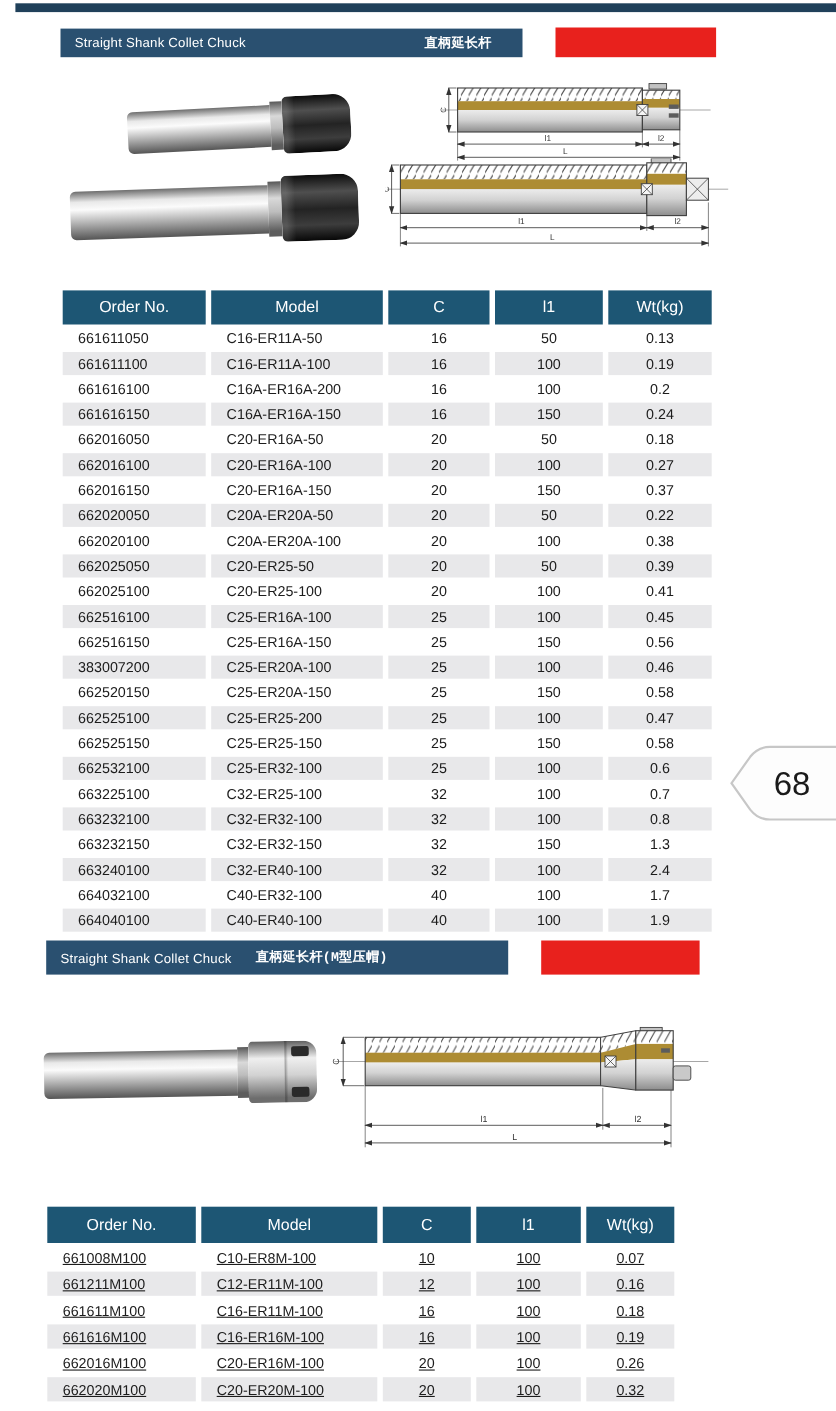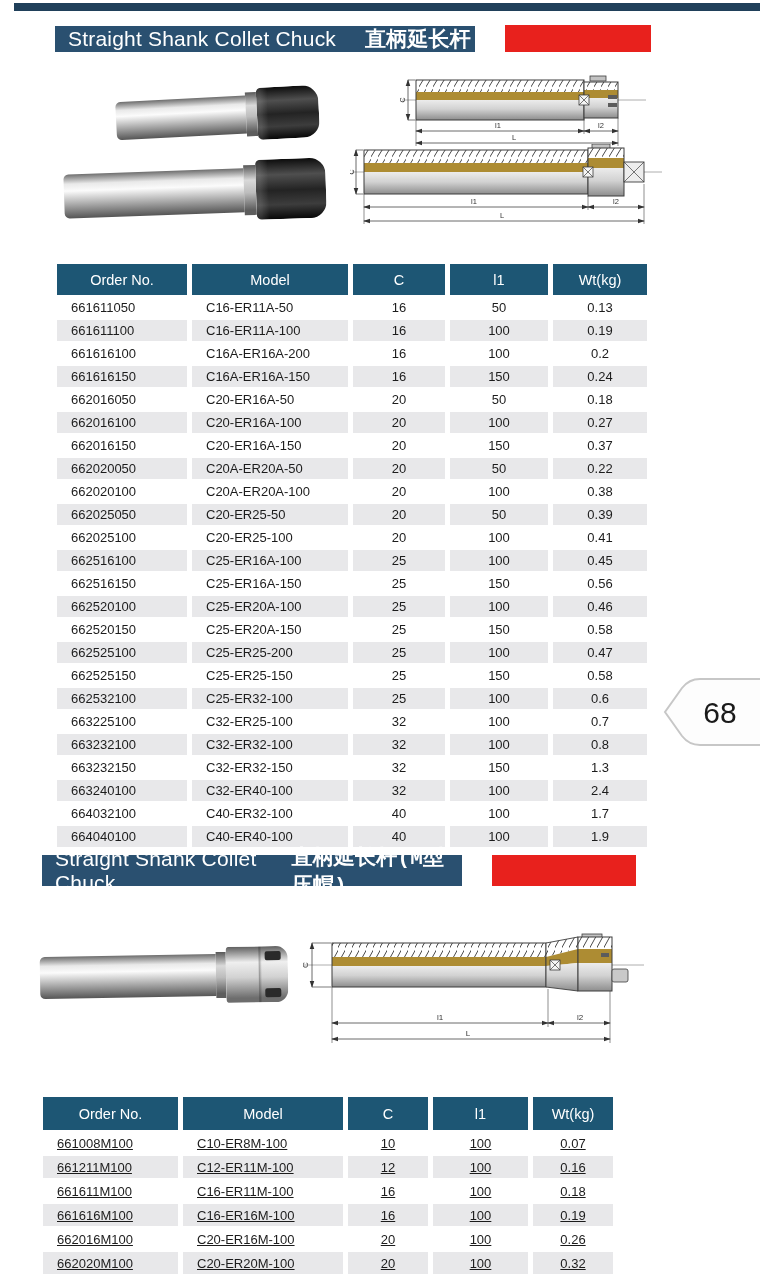--- a/index.html
+++ b/index.html
@@ -6,22 +6,22 @@
   .page {
     position:relative; width:760px; height:1283px; background:#ffffff;
     overflow:hidden; font-family:"Liberation Sans", sans-serif;
   }
   .abs { position:absolute; }
 
   .top-rule { background:var(--top-bar,#20405a); }
 
   .title-bar {
     background:var(--title-bg,#2a5070); color:#fff;
-    display:flex; align-items:center; font-size:21px;
-    padding:0 4px 0 13px; box-sizing:border-box; letter-spacing:.2px;
+    display:flex; align-items:center; font-size:12px;
+    padding:0 28px 0 13px; box-sizing:border-box; letter-spacing:.2px;
   }
   .title-bar .zh { font-weight:bold;font-family:Liberation Mono, monospace; }
   .tb1 { justify-content:space-between; }
   .tb2 { gap:22px; }
 
   .red-block { background:var(--accent-red,#e8211d); }
 
   
   .data-table { display:grid; column-gap:5px; row-gap:2px; }
   .data-table .th {
@@ -254,21 +254,21 @@
       <div class="td left alt">662516100</div>
       <div class="td left alt">C25-ER16A-100</div>
       <div class="td alt">25</div>
       <div class="td alt">100</div>
       <div class="td alt">0.45</div>
       <div class="td left">662516150</div>
       <div class="td left">C25-ER16A-150</div>
       <div class="td">25</div>
       <div class="td">150</div>
       <div class="td">0.56</div>
-      <div class="td left alt">662520100</div>
+      <div class="td left alt">383007200</div>
       <div class="td left alt">C25-ER20A-100</div>
       <div class="td alt">25</div>
       <div class="td alt">100</div>
       <div class="td alt">0.46</div>
       <div class="td left">662520150</div>
       <div class="td left">C25-ER20A-150</div>
       <div class="td">25</div>
       <div class="td">150</div>
       <div class="td">0.58</div>
       <div class="td left alt">662525100</div>

